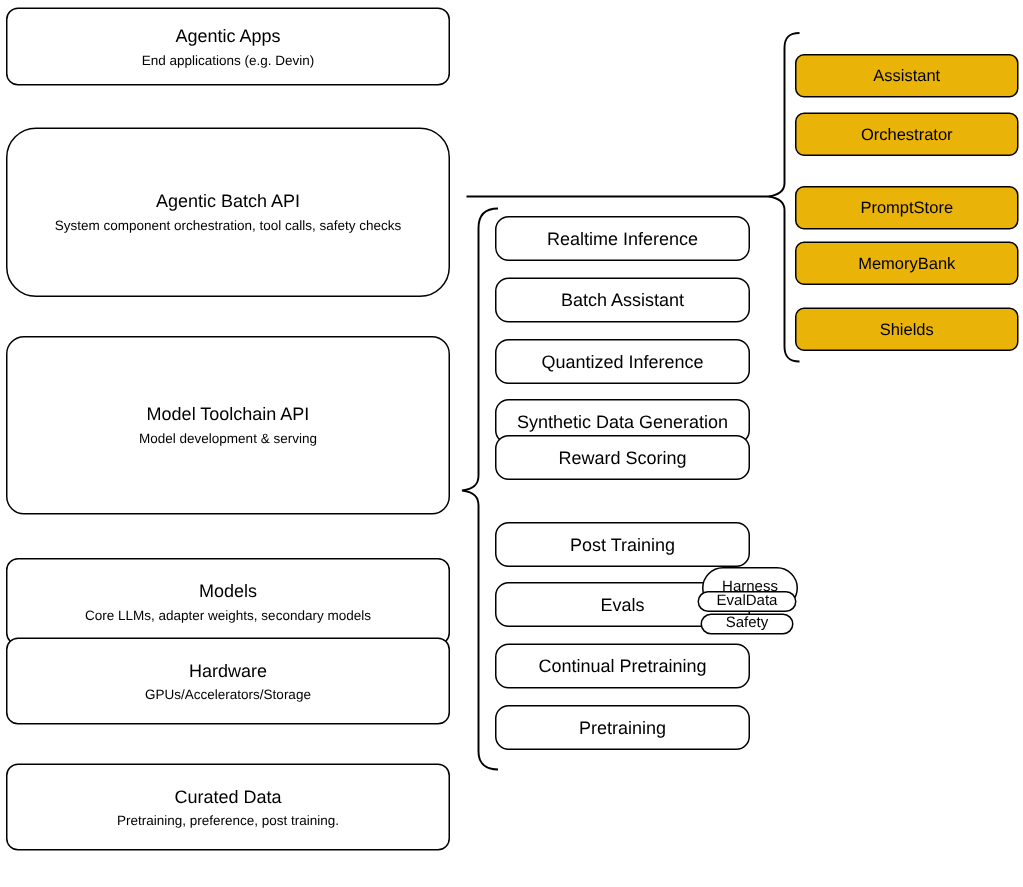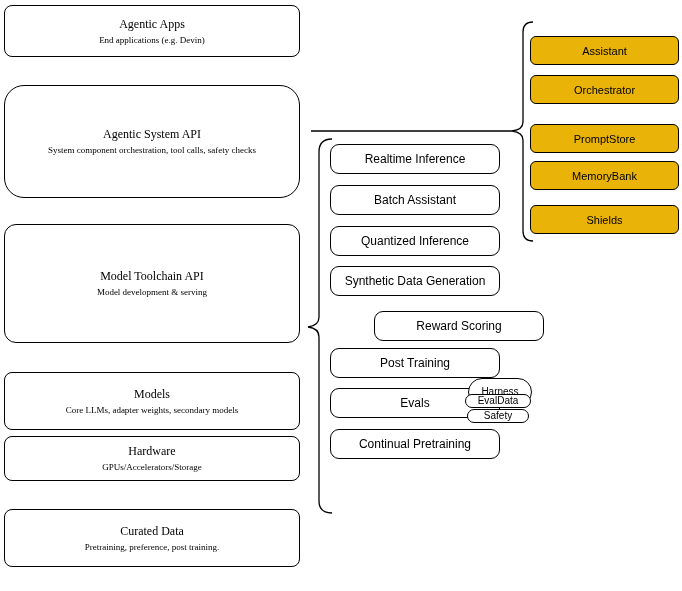--- a/index.html
+++ b/index.html
@@ -27,50 +27,49 @@
     width: 296px;
     box-sizing: border-box;
     border: 1.5px solid #000000;
     background: #ffffff;
     display: flex;
     flex-direction: column;
     align-items: center;
     justify-content: center;
     gap: 4px;
     text-align: center;
-    font-family: Liberation Serif, serif;
   }
   .lbox .title { font-size: 12px; line-height: 14px; }
   .lbox .subtitle { font-size: 9px; line-height: 11px; }
   .lb1 { top: 5px;   height: 52px;  border-radius: 8px;  }
   .lb2 { top: 85px;  height: 113px; border-radius: 20px; }
   .lb3 { top: 224px; height: 119px; border-radius: 12px; }
   .lb4 { top: 372px; height: 58px;  border-radius: 8px;  }
-  .lb5 { top: 436px; height: 45px;  border-radius: 8px; align-items: center;  }
+  .lb5 { top: 425px; height: 58px;  border-radius: 8px; align-items: center;  }
   .lb6 { top: 509px; height: 58px;  border-radius: 8px;  }
 
   
   .mbox {
     position: absolute;
     left: 330px;
     width: 170px;
     height: 30px;
     box-sizing: border-box;
     border: 1.5px solid #000000;
     border-radius: 9px;
     background: #ffffff;
     display: flex;
     align-items: center;
     justify-content: center;
     font-size: 12px;
     text-align: center;
     z-index: 1;
   }
   .mb1 { top: 144px; } .mb2 { top: 185px; } .mb3 { top: 226px; }
-  .mb4 { top: 266px; } .mb5 { top: 311px; margin-left: 44px; } .mb6 { top: 348px; }
+  .mb4 { top: 266px; } .mb5 { top: 290px; } .mb6 { top: 348px; }
   .mb7 { top: 388px; } .mb8 { top: 429px; } .mb9 { top: 470px; }
 
   
   .pill {
     position: absolute;
     box-sizing: border-box;
     border: 1.5px solid #000000;
     border-radius: 999px;
     background: #ffffff;
     display: flex;
@@ -112,21 +111,21 @@
     <path d="M 311 131 L 512 131"></path>
     <path d="M 332 139 C 324 139 319 143 319 152 L 319 317 C 319 322 317 326 308 327 C 317 328 319 332 319 337 L 319 501 C 319 509 324 513 332 513"></path>
     <path d="M 533 22 C 526 22 523 25 523 32 L 523 122 C 523 127 520 130 512 131 C 520 132 523 135 523 140 L 523 231 C 523 238 526 241 533 241"></path>
   </svg>
 
   <div class="lbox lb1">
     <div class="title">Agentic Apps</div>
     <div class="subtitle">End applications (e.g. Devin)</div>
   </div>
   <div class="lbox lb2">
-    <div class="title">Agentic System API</div>
+    <div class="title">Agentic Batch API</div>
     <div class="subtitle">System component orchestration, tool calls, safety checks</div>
   </div>
   <div class="lbox lb3">
     <div class="title">Model Toolchain API</div>
     <div class="subtitle">Model development &amp; serving</div>
   </div>
   <div class="lbox lb4">
     <div class="title">Models</div>
     <div class="subtitle">Core LLMs, adapter weights, secondary models</div>
   </div>
@@ -140,20 +139,21 @@
   </div>
 
   <div class="mbox mb1">Realtime Inference</div>
   <div class="mbox mb2">Batch Assistant</div>
   <div class="mbox mb3">Quantized Inference</div>
   <div class="mbox mb4">Synthetic Data Generation</div>
   <div class="mbox mb5">Reward Scoring</div>
   <div class="mbox mb6">Post Training</div>
   <div class="mbox mb7">Evals</div>
   <div class="mbox mb8">Continual Pretraining</div>
+  <div class="mbox mb9">Pretraining</div>
 
   <div class="pill pl1">Harness</div>
   <div class="pill pl2">EvalData</div>
   <div class="pill pl3">Safety</div>
 
   <div class="rbox rb1">Assistant</div>
   <div class="rbox rb2">Orchestrator</div>
   <div class="rbox rb3">PromptStore</div>
   <div class="rbox rb4">MemoryBank</div>
   <div class="rbox rb5">Shields</div>

